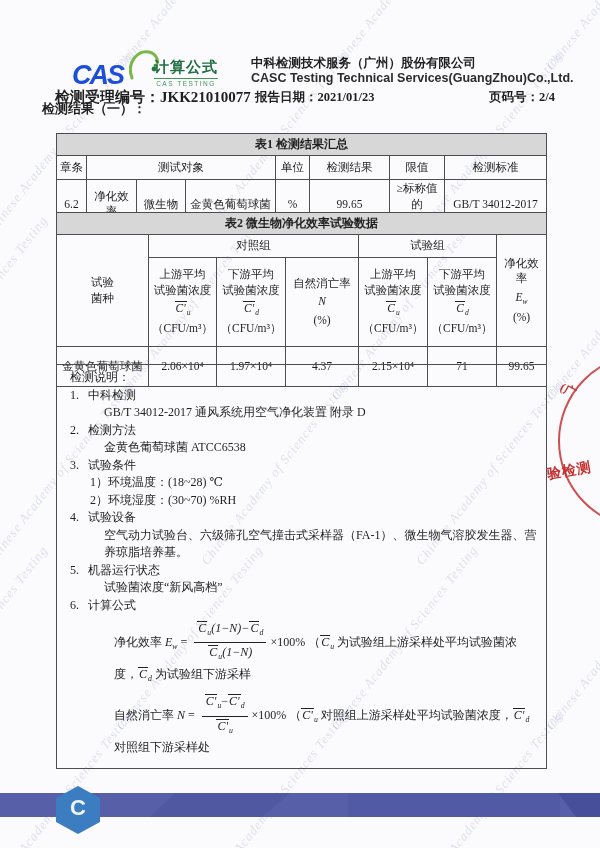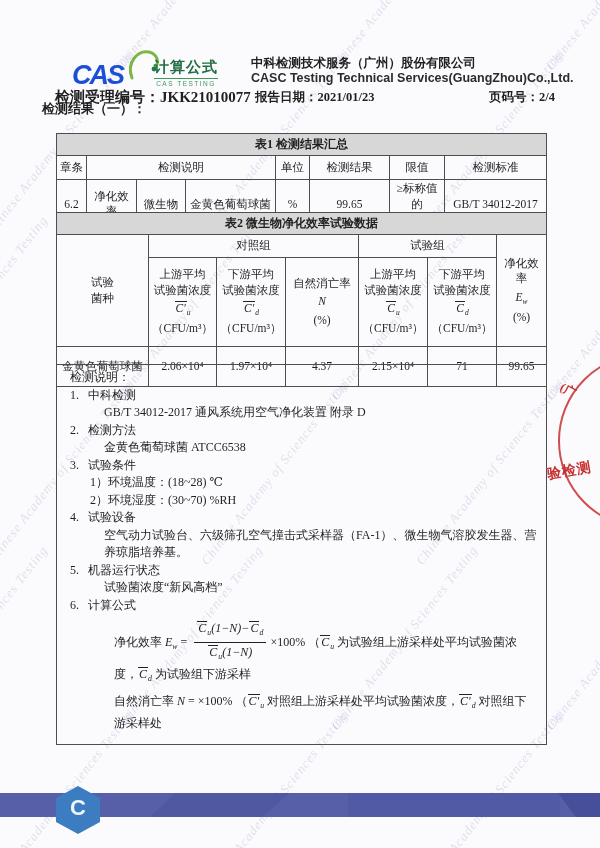--- a/index.html
+++ b/index.html
@@ -145,21 +145,21 @@
         <col style="width:80px">
         <col style="width:55px">
         <col style="width:102px">
       </colgroup>
     <tbody>
         <tr>
           <td class="ttl" colspan="8">表1 检测结果汇总</td>
         </tr>
     <tr class="hdr">
       <td>章条</td>
-      <td colspan="3">检测说明</td>
+      <td colspan="3">测试对象</td>
       <td>单位</td>
       <td>检测结果</td>
       <td>限值</td>
       <td>检测标准</td>
     </tr>
     <tr class="dat">
       <td>6.2</td>
       <td>净化效率</td>
       <td>微生物</td>
       <td>金黄色葡萄球菌</td>
@@ -266,21 +266,21 @@
     <div class="nitem"><span class="n-no">6.</span><span>计算公式</span></div>
 
     <div class="fline math">
       <span>净化效率</span>
       <span><span class="it">E</span><sub>w</sub><span> = </span></span><span class="frac"><span class="fnum"><span class="ol it">C</span><sub>u</sub><span class="it">(1−N)−</span><span class="ol it">C</span><sub>d</sub></span><span class="fden"><span class="ol it">C</span><sub>u</sub><span class="it">(1−N)</span></span></span><span>×100%</span>
       <span><span>（</span><span class="ol it">C</span><sub>u</sub><span> 为试验组上游采样处平均试验菌浓度，</span><span class="ol it">C</span><sub>d</sub><span> 为试验组下游采样</span></span>
     </div>
 
     <div class="fline math">
       <span>自然消亡率</span>
-      <span><span class="it">N</span><span> = </span></span><span>×100%</span>
+      <span><span class="it">N</span><span> = </span></span><span class="frac"><span class="fnum"><span class="ol it">C'</span><sub>u</sub><span>−</span><span class="ol it">C'</span><sub>d</sub></span><span class="fden"><span class="ol it">C'</span><sub>u</sub></span></span><span>×100%</span>
       <span><span>（</span><span class="ol it">C'</span><sub>u</sub><span> 对照组上游采样处平均试验菌浓度，</span><span class="ol it">C'</span><sub>d</sub><span> 对照组下游采样处</span></span>
     </div>
   </div>
 
 
   <div class="stamp-circle"></div>
   <div class="stamp-frag-top">(广</div>
   <div class="stamp-frag-mid">验检测</div>
 
   <div class="bottom-bar">

